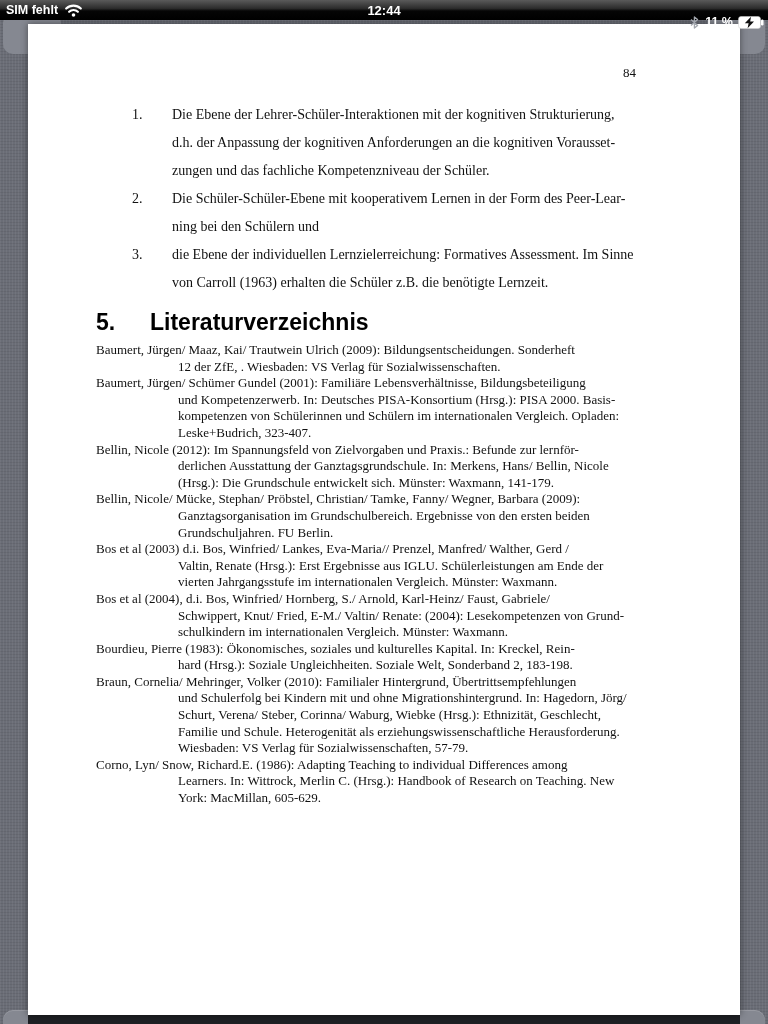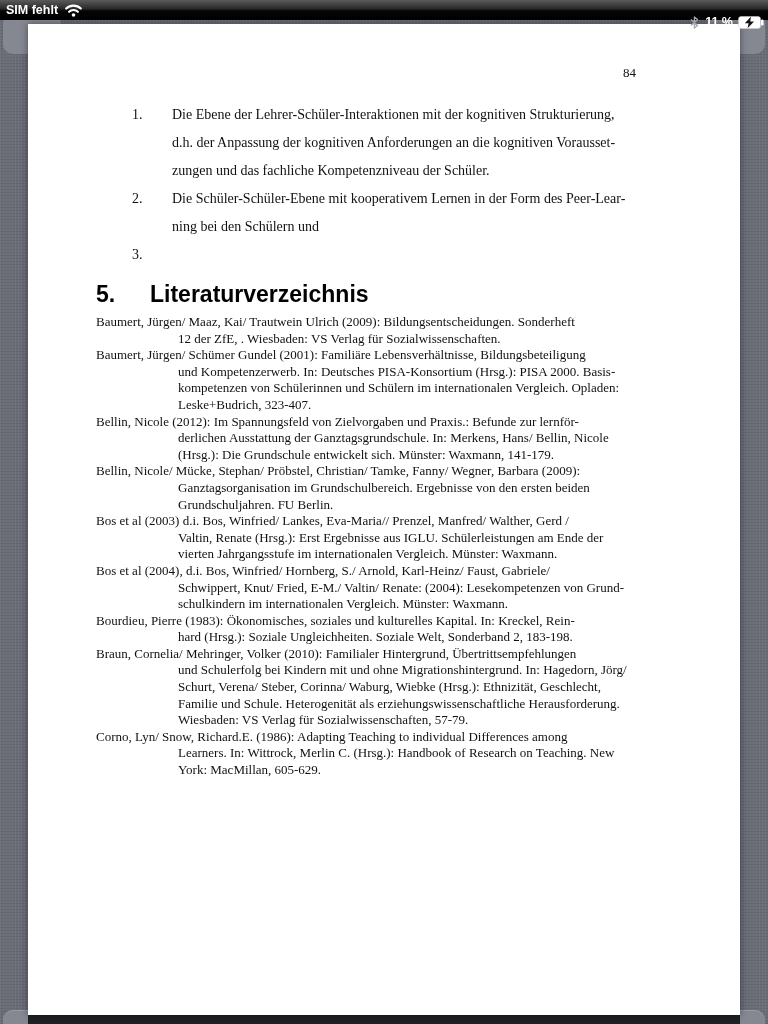--- a/index.html
+++ b/index.html
@@ -72,20 +72,21 @@
   <div class="sb-left">
     <span>SIM fehlt</span>
     <span class="sb-icon">
       <svg width="17" height="13" viewBox="0 0 17 13">
         <path d="M1.2 4.6 A 10.5 10.5 0 0 1 15.8 4.6" stroke="#fff" stroke-width="2.1" fill="none" stroke-linecap="round"></path>
         <path d="M4.1 7.8 A 6.2 6.2 0 0 1 12.9 7.8" stroke="#fff" stroke-width="2.1" fill="none" stroke-linecap="round"></path>
         <circle cx="8.5" cy="11" r="1.8" fill="#fff"></circle>
       </svg>
     </span>
   </div>
+  <div class="sb-center">12:44</div>
   <div class="sb-right">
     <span class="sb-icon">
       <svg width="11" height="13" viewBox="0 0 11 13">
         <path d="M2 3.6 L8.6 9.6 L5.4 12 L5.4 1 L8.6 3.4 L2 9.4" stroke="#a2a6ad" stroke-width="1.3" fill="none" stroke-linejoin="round"></path>
       </svg>
     </span>
     <span>11 %</span>
     <span class="sb-icon">
       <svg width="26" height="13" viewBox="0 0 26 13">
         <rect x="0.5" y="0.5" width="22" height="12" rx="2.5" fill="#fff" stroke="#cfcfcf" stroke-width="0.5"></rect>
@@ -115,20 +116,22 @@
 d.h. der Anpassung der kognitiven Anforderungen an die kognitiven Vorausset-
 zungen und das fachliche Kompetenzniveau der Schüler.</div>
         </div>
         <div class="list-item">
           <span class="li-num">2.</span>
           <div class="li-text">Die Schüler-Schüler-Ebene mit kooperativem Lernen in der Form des Peer-Lear-
 ning bei den Schülern und</div>
         </div>
         <div class="list-item">
           <span class="li-num">3.</span>
+          <div class="li-text">die Ebene der individuellen Lernzielerreichung: Formatives Assessment. Im Sinne
+von Carroll (1963) erhalten die Schüler z.B. die benötigte Lernzeit.</div>
         </div>
       </div>
 
       <div class="heading">
         <span class="h-num">5.</span>
         <span>Literaturverzeichnis</span>
       </div>
 
       <div class="refs">
         <div class="ref">Baumert, Jürgen/ Maaz, Kai/ Trautwein Ulrich (2009): Bildungsentscheidungen. Sonderheft

